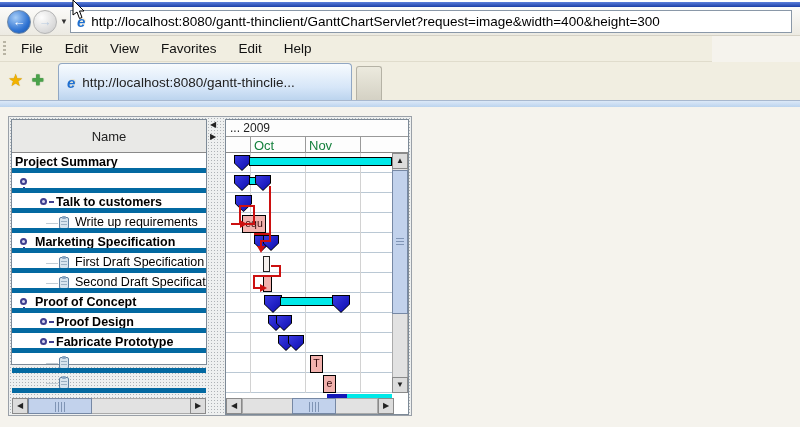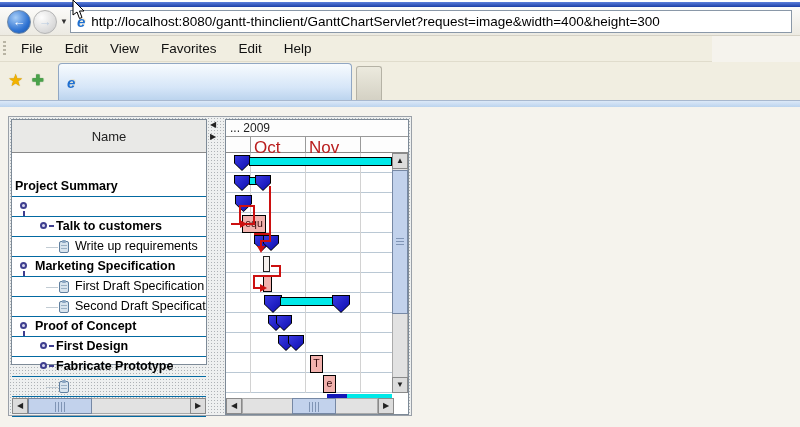--- a/index.html
+++ b/index.html
@@ -53,41 +53,41 @@
             background-size:3px 3px; border:1px solid #9aa0a8; }
   .panel { position:absolute; background:#fff; border:1px solid #7d8a97; }
   #name-panel  { left:2px;  top:2px; width:196px; height:246px; }
   #chart-panel { left:216px; top:2px; width:184px; height:296px; }
   #splitter { position:absolute; left:198px; top:2px; width:18px; height:296px; }
   .split-arrow { position:absolute; left:3px; font-size:8px; color:#222; line-height:8px; }
 
   #name-header { position:absolute; left:0; top:0; width:100%; height:33px; background:#e9e9e7;
                  border-bottom:1px solid #8a8a8a; display:flex; align-items:center; justify-content:center;
                  font-size:13px; color:#222; }
-  .tree-row { position:absolute; left:0; width:100%; height:20px; border-bottom:1px solid #0369a1;
-              white-space:nowrap; overflow:hidden;margin-top:24px; }
+  .tree-row { position:absolute; left:0; width:100%; height:20px; border-bottom:5px solid #0369a1;
+              white-space:nowrap; overflow:hidden; }
   .tree-label { position:absolute; top:0; font-size:12.5px; line-height:19px; color:#000; }
   .tree-label.b { font-weight:bold; }
   .node-icon { position:absolute; top:5px; width:7px; height:7px; border:2px solid #3f3f8f;
                border-radius:50%; background:#d8d8f0; }
   .node-down::after { content:""; position:absolute; left:1px; top:7px; width:2px; height:5px; background:#3f3f8f; }
   .node-right::after{ content:""; position:absolute; left:7px; top:1px; width:5px; height:2px; background:#3f3f8f; }
   .leaf-icon { position:absolute; top:4px; width:10px; height:12px; background:#d8e4ee;
                border:1px solid #5f7f9f; border-radius:2px; }
   .leaf-icon::before { content:""; position:absolute; top:-2px; left:2px; width:4px; height:3px;
                        background:#8aa6c2; border-radius:1px; }
   .leaf-icon::after { content:""; position:absolute; left:1px; top:3px; width:6px; height:5px;
                       background:repeating-linear-gradient(#9ab0c4 0 1px,transparent 1px 3px); }
   .tree-stub { position:absolute; top:10px; width:12px; height:1px; background:#c2ccd4; }
 
   #tl-header { position:absolute; left:0; top:0; width:100%; height:33px; background:#fdfdfd;
                border-bottom:1px solid #8a8a8a; }
   #tl-year { position:absolute; left:4px; top:1px; font-size:12px; color:#222; }
   #tl-months { position:absolute; left:0; top:16px; width:100%; height:17px; border-top:1px solid #999; }
-  .month-label { position:absolute; top:1px; font-size:17px; color:#b91c1c; }
+  .month-label { position:absolute; top:1px; font-size:13px; color:#15803d; }
   .month-line { position:absolute; top:0; width:1px; height:17px; background:#9a9a9a; }
 
   #canvas { position:absolute; left:0; top:33px; width:166px; height:240px; background:#fff; overflow:hidden; }
   .hline { position:absolute; left:0; width:166px; height:1px; background:#bac8d4; }
   .vline { position:absolute; top:0; width:1px; height:240px; background:#d2d2d2; }
 
   .pent { position:absolute; clip-path:polygon(0 0,100% 0,100% 52%,50% 100%,0 52%); background:#000; }
   .pent i { position:absolute; left:1px; top:1px; right:1px; bottom:1px; display:block;
             clip-path:polygon(0 0,100% 0,100% 52%,50% 100%,0 52%);
             background:linear-gradient(135deg,#3a3ae2,#0d0dae); }
@@ -145,20 +145,21 @@
         <div class="menu-item">Help</div>
       </div>
   </div>
 
   <div id="tabbar">
     <div id="tabband"></div>
     <div id="favstar">★</div>
     <div id="addfav">✚</div>
     <div id="tab">
       <span class="ie-e">e</span>
+      <span id="tabtitle">http://localhost:8080/gantt-thinclie...</span>
     </div>
     <div id="newtab"></div>
   </div>
 
   <div id="applet">
 
     <div id="name-panel" class="panel">
       <div id="name-header">Name</div>
       <div id="tree-rows">
           <div class="tree-row" style="top: 33px;">
@@ -189,21 +190,21 @@
             <div class="tree-stub" style="left: 34px;"></div>
             <div class="leaf-icon" style="left: 47px;"></div>
             <div class="tree-label" style="left: 63px;">Second Draft Specificati..</div>
           </div>
           <div class="tree-row" style="top: 173px;">
             <div class="node-icon node-down" style="left: 8px;"></div>
             <div class="tree-label b" style="left: 23px;">Proof of Concept</div>
           </div>
           <div class="tree-row" style="top: 193px;">
             <div class="node-icon node-right" style="left: 28px;"></div>
-            <div class="tree-label b" style="left: 44px;">First Design</div>
+            <div class="tree-label b" style="left: 44px;">Proof Design</div>
           </div>
           <div class="tree-row" style="top: 213px;">
             <div class="node-icon node-right" style="left: 28px;"></div>
             <div class="tree-label b" style="left: 44px;">Fabricate Prototype</div>
           </div>
           <div class="tree-row" style="top: 233px;">
             <div class="tree-stub" style="left: 34px;"></div>
             <div class="leaf-icon" style="left: 47px;"></div>
           </div>
           <div class="tree-row" style="top: 253px;">

